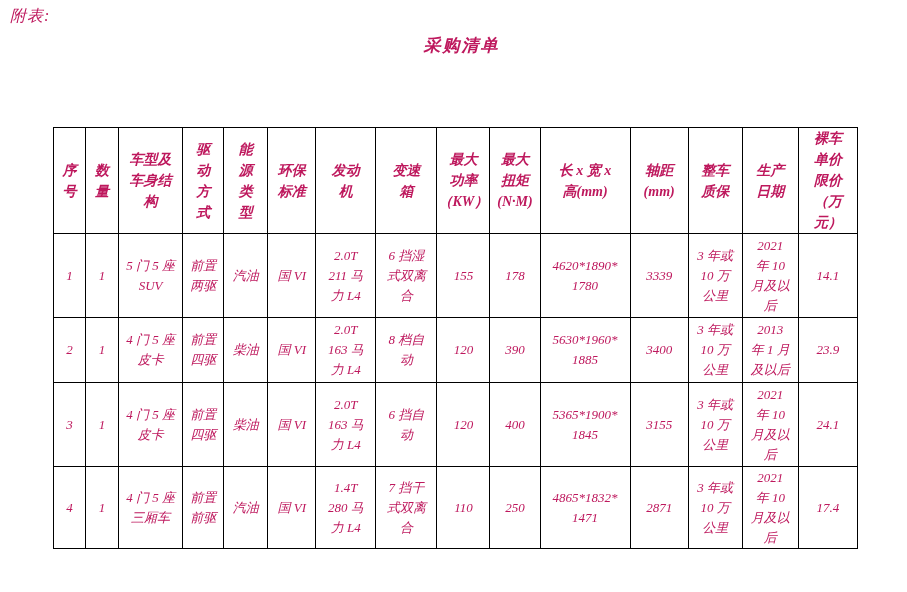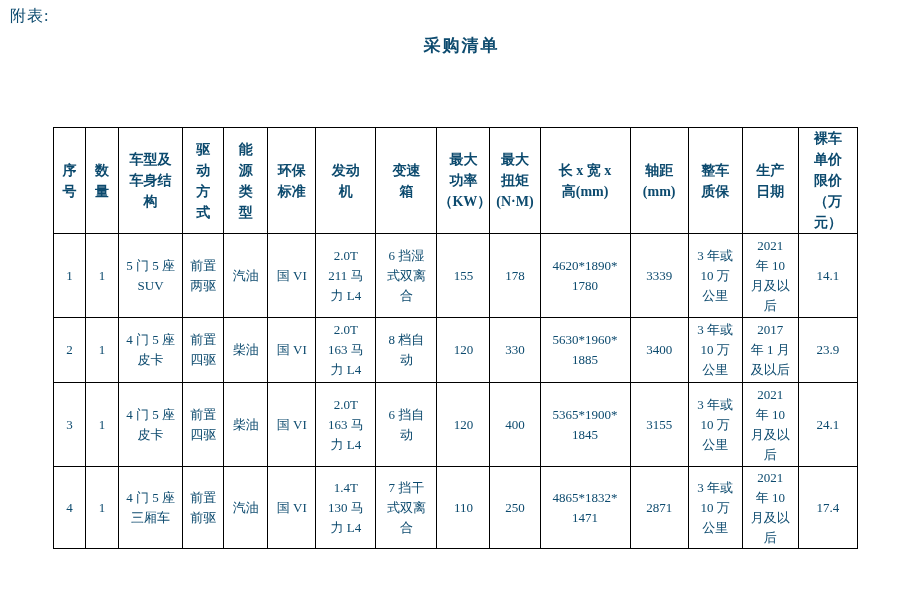--- a/index.html
+++ b/index.html
@@ -1,22 +1,23 @@
 <!DOCTYPE html>
 <html><head>
 <meta charset="utf-8">
 <style>
   html,body{margin:0;padding:0;background:#ffffff;}
   .page{
     position:relative;
     width:907px;height:592px;
     background:#ffffff;
-    color:#0c4a6e;
+    color:#be185d;
     font-family:"Liberation Serif","DejaVu Serif",serif;
     overflow:hidden;
+    font-style:italic;
   }
   .annot{
     position:absolute;
     left:10px;top:6px;
     font-size:16px;
     letter-spacing:1px;
   }
   .title{
     position:absolute;
     left:8px;top:34px;
@@ -165,28 +166,28 @@
         <td>前置
 四驱</td>
         <td>柴油</td>
         <td>国 VI</td>
         <td>2.0T
 163 马
 力 L4</td>
         <td>8 档自
 动</td>
         <td>120</td>
-        <td>330</td>
+        <td>390</td>
         <td>5630*1960*
 1885</td>
         <td>3400</td>
         <td>3 年或
 10 万
 公里</td>
-        <td>2017
+        <td>2013
 年 1 月
 及以后</td>
         <td>23.9</td>
       </tr>
       <tr class="row-3">
         <td>3</td>
         <td>1</td>
         <td>4 门 5 座
 皮卡</td>
         <td>前置
@@ -215,21 +216,21 @@
       <tr class="row-4">
         <td>4</td>
         <td>1</td>
         <td>4 门 5 座
 三厢车</td>
         <td>前置
 前驱</td>
         <td>汽油</td>
         <td>国 VI</td>
         <td>1.4T
-130 马
+280 马
 力 L4</td>
         <td>7 挡干
 式双离
 合</td>
         <td>110</td>
         <td>250</td>
         <td>4865*1832*
 1471</td>
         <td>2871</td>
         <td>3 年或

